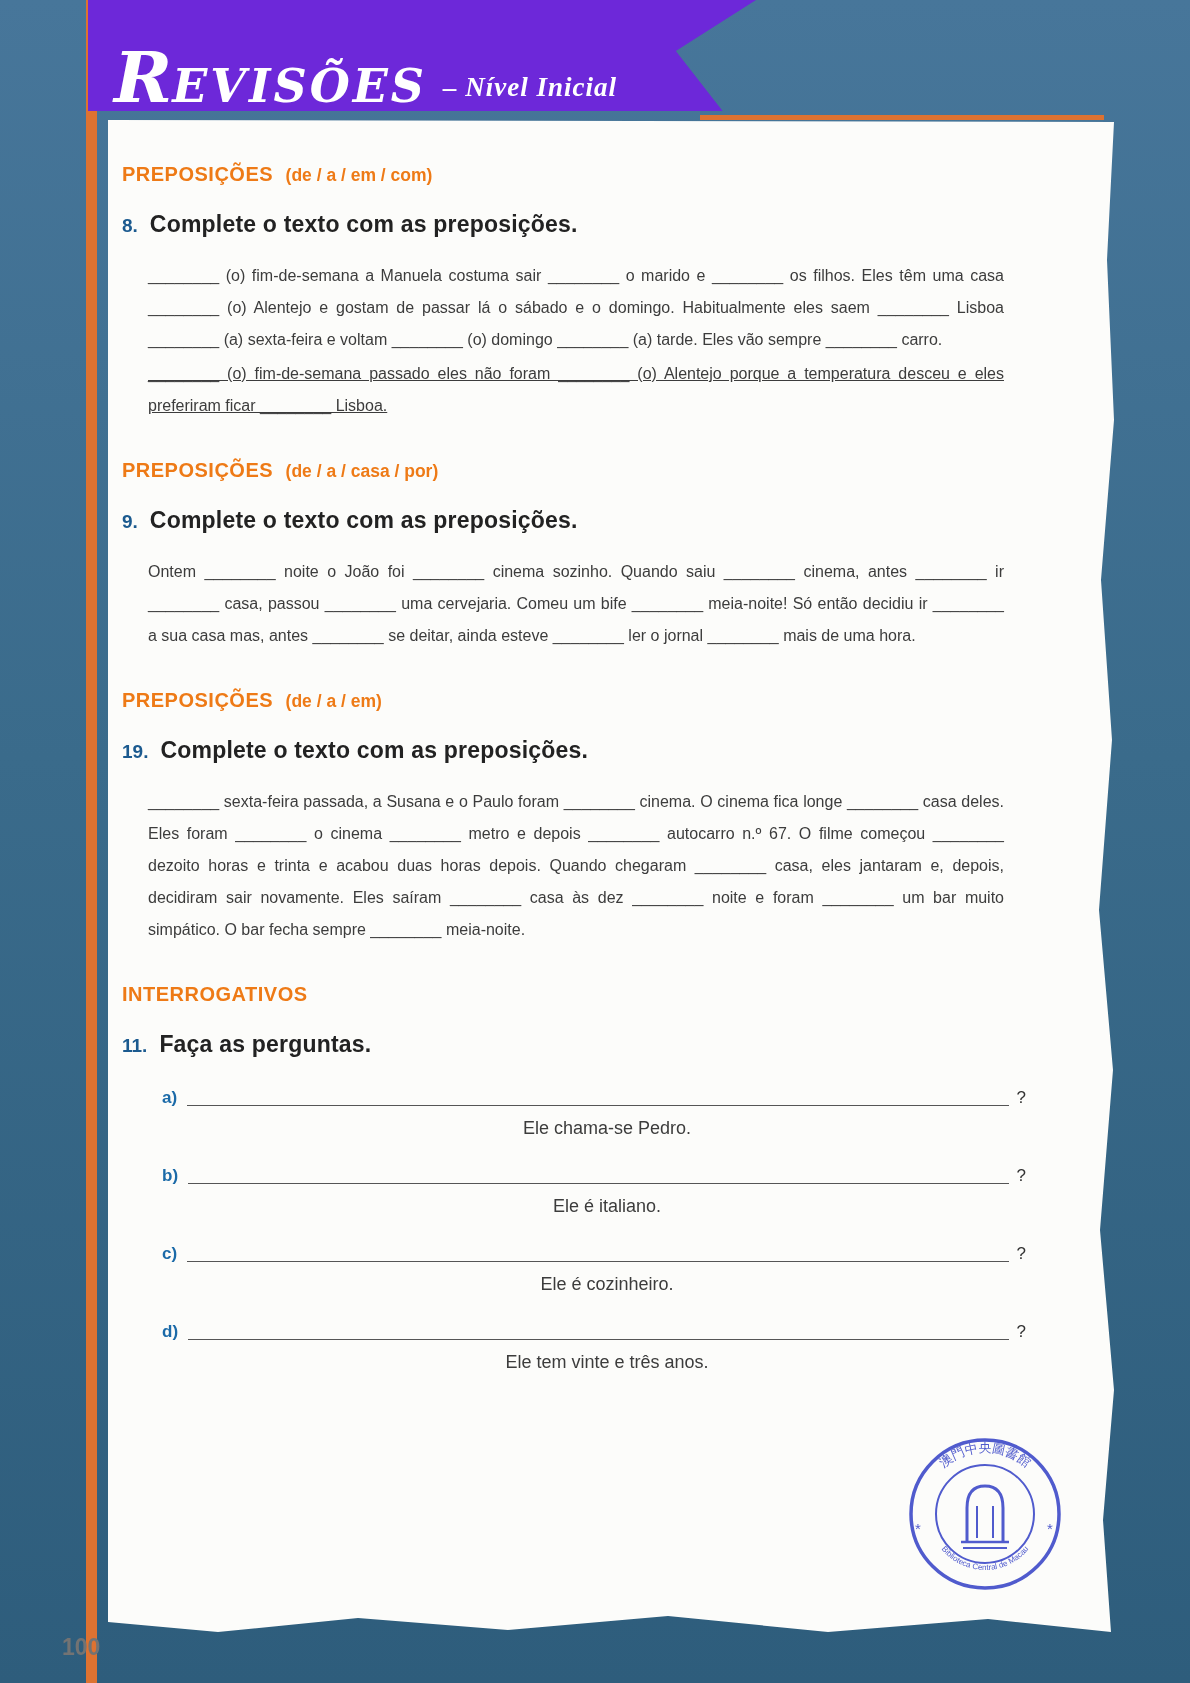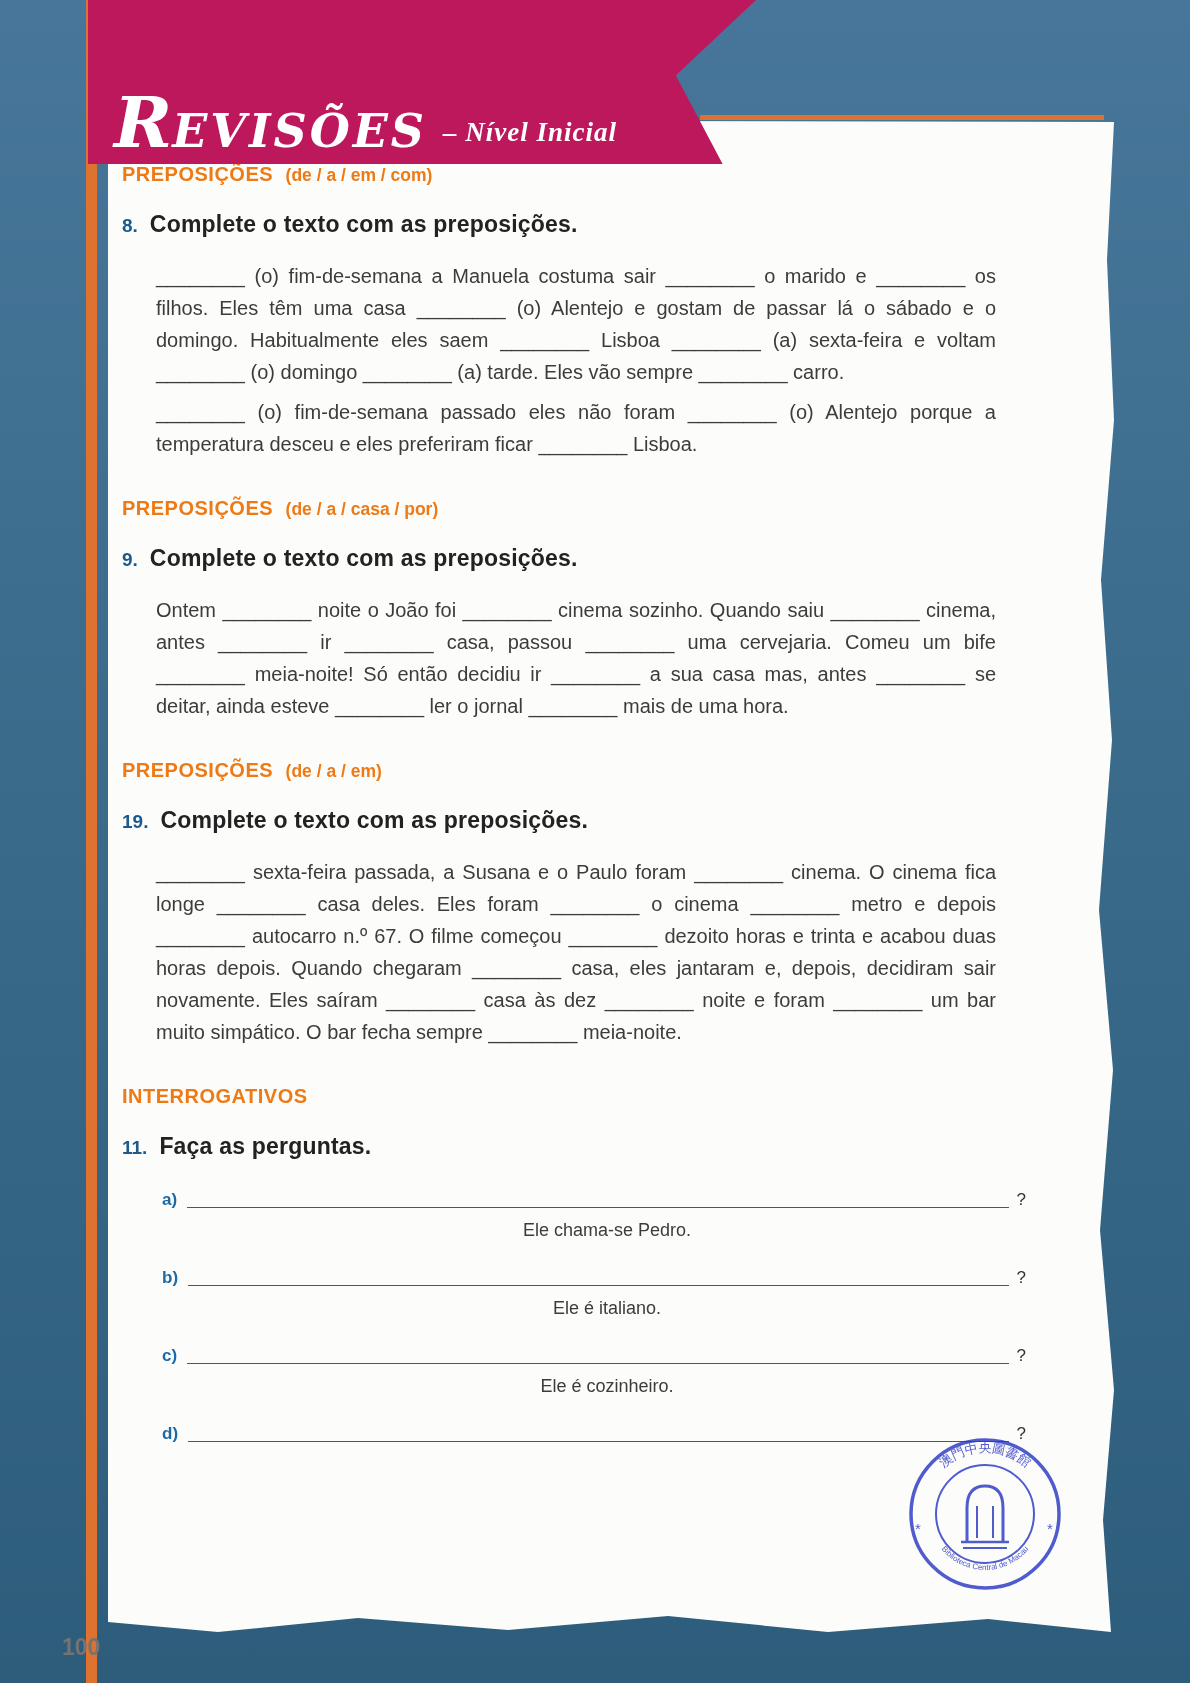--- a/index.html
+++ b/index.html
@@ -11,39 +11,39 @@
   .stripe{position:absolute;left:86px;top:0;width:11px;height:100%;background:#dd7231;}
   .topline{position:absolute;left:700px;top:115px;width:404px;height:5px;background:#dd7231;}
   .sheet{
     position:absolute;left:108px;top:120px;width:1006px;height:1512px;
     background:#fcfcfa;box-sizing:border-box;padding:42px 88px 0 14px;
     clip-path:polygon(0px 0px,1006px 2px,999px 140px,1006px 300px,993px 460px,1004px 620px,
       991px 790px,1005px 950px,992px 1110px,1006px 1270px,995px 1400px,1003px 1512px,
       880px 1499px,720px 1512px,560px 1496px,400px 1510px,250px 1498px,110px 1512px,0px 1502px);
   }
   .banner{
-    position:absolute;left:88px;top:0;width:668px;height:164px;background:#be185d;
+    position:absolute;left:88px;top:0;width:668px;height:111px;background:#6d28d9;
     clip-path:polygon(0 0,100% 0,88% 46%,95% 100%,0 100%);
-    display:flex;align-items:flex-end;padding:0 0 12px 26px;box-sizing:border-box;color:#fff;
+    display:flex;align-items:flex-end;padding:0 0 4px 26px;box-sizing:border-box;color:#fff;
   }
   .banner-title{font-family:"DejaVu Serif", serif;font-style:italic;font-weight:bold;line-height:.85;}
   .banner-r{font-size:70px;}
   .banner-rest{font-size:46px;letter-spacing:3px;}
   .banner-sub{font-family:Liberation Serif, serif;font-style:italic;font-weight:600;
     font-size:27px;margin-left:16px;padding-bottom:4px;letter-spacing:1px;}
   .section-heading{color:#ee7a16;margin:36px 0 24px 0;line-height:24px;}
   .section-heading.first{margin-top:0;}
   .heading-name{font-size:20px;font-weight:800;letter-spacing:.5px;}
   .heading-args{font-size:17.5px;font-weight:600;margin-left:8px;}
   .exercise-head{display:flex;gap:12px;align-items:baseline;margin:0 0 22px 0;line-height:24px;}
   .exercise-number{color:#1b5a8f;font-weight:bold;font-size:19px;}
   .exercise-instruction{color:#222;font-weight:600;font-size:23px;letter-spacing:.2px;}
   .paragraphs{margin:0 22px 0 26px;}
-  .para{font-size:20px;line-height:32px;color:#3c3c3c;text-align:justify;margin:8px;}
-  .para + .para{margin-top:2px;}
+  .para{font-size:16px;line-height:32px;color:#3c3c3c;text-align:justify;margin:0;}
+  .para + .para{margin-top:2px;text-decoration:underline;}
   .questions{margin:28px 0 0 40px;}
   .q-item{margin-bottom:24px;}
   .q-line{display:flex;align-items:flex-end;line-height:24px;}
   .q-label{color:#1b6aa8;font-weight:bold;font-size:17px;padding-right:10px;}
   .q-rule{flex:1;border-bottom:1.6px solid #555;margin-bottom:4px;height:18px;}
   .q-mark{color:#333;font-size:17px;padding-left:8px;}
   .q-answer{margin:6px 0 0 26px;font-size:18px;color:#3c3c3c;line-height:24px;text-align:center;}
   .page-number{position:absolute;left:62px;top:1634px;color:#737373;font-weight:bold;font-size:23px;}
   .stamp{position:absolute;left:905px;top:1434px;width:160px;height:160px;opacity:.82;}
 </style>
@@ -131,20 +131,21 @@
           <span class="q-mark">?</span>
         </div>
         <div class="q-answer">Ele é cozinheiro.</div>
       </div>
       <div class="q-item">
         <div class="q-line">
           <span class="q-label">d)</span>
           <span class="q-rule"></span>
           <span class="q-mark">?</span>
         </div>
+        <div class="q-answer">Ele tem vinte e três anos.</div>
       </div>
     </div>
   </div>
 
 </div>
 
 <div class="banner">
   <div class="banner-title">
     <span class="banner-r">R</span><span class="banner-rest">EVISÕES</span>
   </div>

